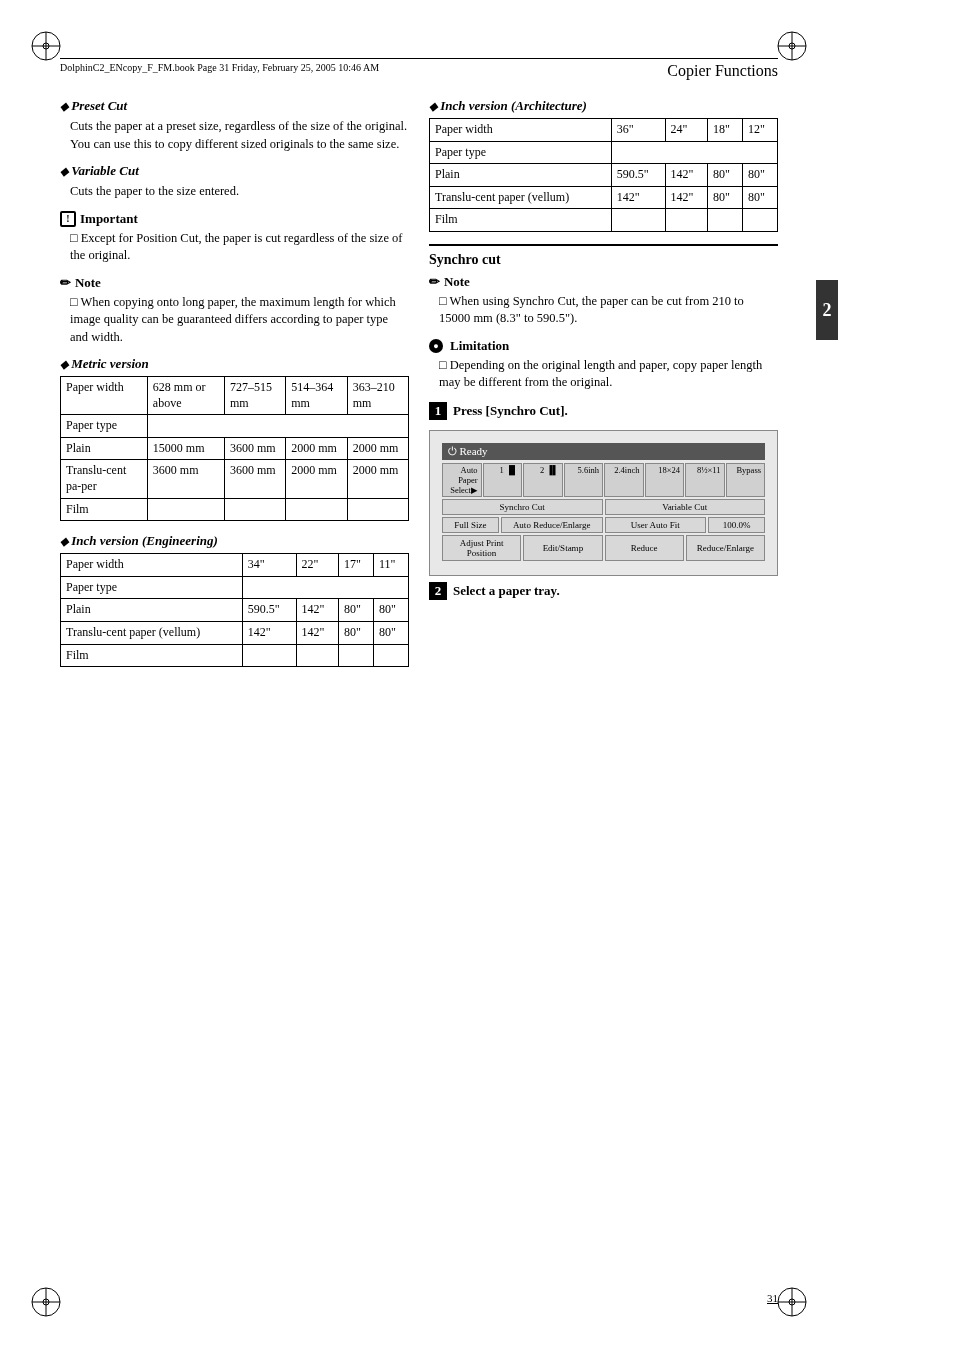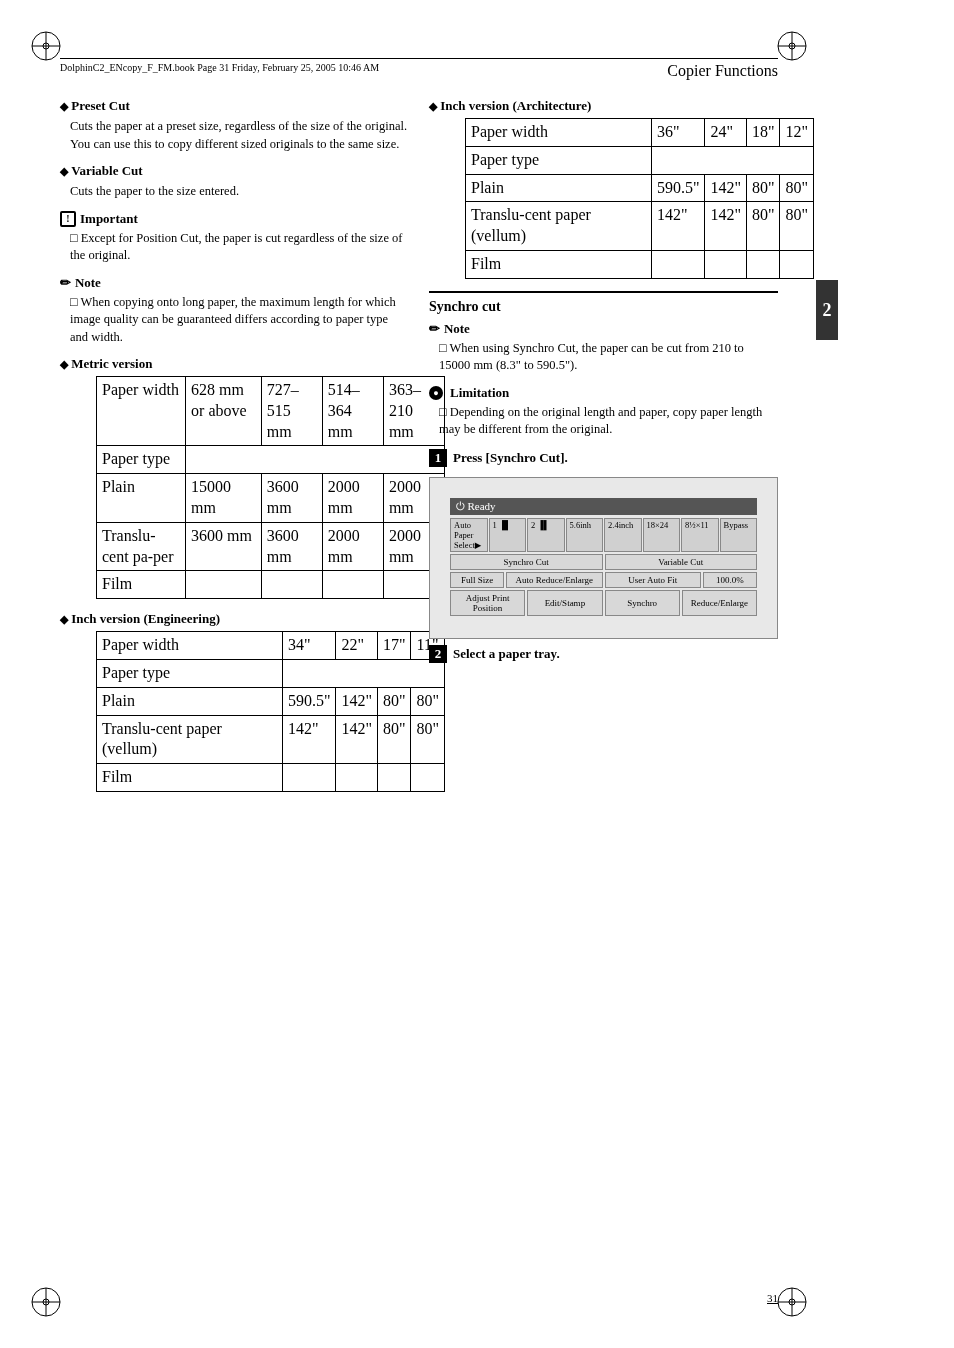--- a/index.html
+++ b/index.html
@@ -134,38 +134,38 @@
       line-height: 1.4;
       margin-left: 10px;
     }
     .note-bullet::before {
       content: "□ ";
     }
 
     
     table {
       border-collapse: collapse;
-      font-size: 16px;
+      font-size: 12px;
       margin-bottom: 10px;
       width: 100%;
-      margin-left: 36px;
     }
     td, th {
       border: 1px solid #000;
       padding: 3px 5px;
       vertical-align: top;
       line-height: 1.3;
     }
 
     
     .sub-head {
       font-weight: bold;
       font-size: 13px;
       margin-top: 10px;
       margin-bottom: 4px;
+      font-style: italic;
     }
 
     
     .section-divider {
       border-top: 2px solid #000;
       margin: 10px 0 6px 0;
     }
     .section-title-large {
       font-weight: bold;
       font-size: 14px;
@@ -194,21 +194,21 @@
     .step-text {
       font-size: 13px;
       font-weight: bold;
       padding-top: 1px;
     }
 
     
     .ui-box {
       border: 1px solid #888;
       background: #e8e8e8;
-      padding: 20px;
+      padding: 12px;
       margin: 6px 0;
       font-size: 10px;
     }
     .ui-header {
       background: #555;
       color: #fff;
       padding: 2px 6px;
       font-size: 11px;
       margin-bottom: 3px;
     }
@@ -236,21 +236,21 @@
       display: flex;
       gap: 1px;
       margin-bottom: 2px;
     }
     .ui-tray {
       background: #d0d0d0;
       border: 1px solid #888;
       padding: 1px 3px;
       font-size: 8.5px;
       flex: 1;
-      text-align: left;
+      text-align: right;
     }
     .limitation-icon {
       display: inline-block;
       width: 14px;
       height: 14px;
       border-radius: 50%;
       background: #000;
       color: #fff;
       font-size: 9px;
       text-align: center;
@@ -511,21 +511,21 @@
           </div>
           <div class="ui-row">
             <div class="ui-btn">Full Size</div>
             <div class="ui-btn ui-btn-wide">Auto Reduce/Enlarge</div>
             <div class="ui-btn ui-btn-wide">User Auto Fit</div>
             <div class="ui-btn">100.0%</div>
           </div>
           <div class="ui-row">
             <div class="ui-btn">Adjust Print Position</div>
             <div class="ui-btn">Edit/Stamp</div>
-            <div class="ui-btn">Synchro</div>
+            <div class="ui-btn">Reduce</div>
             <div class="ui-btn">Reduce/Enlarge</div>
           </div>
         </div>
 
         <div class="step">
           <span class="step-num">2</span>
           <span class="step-text">Select a paper tray.</span>
         </div>
 
       </div>

